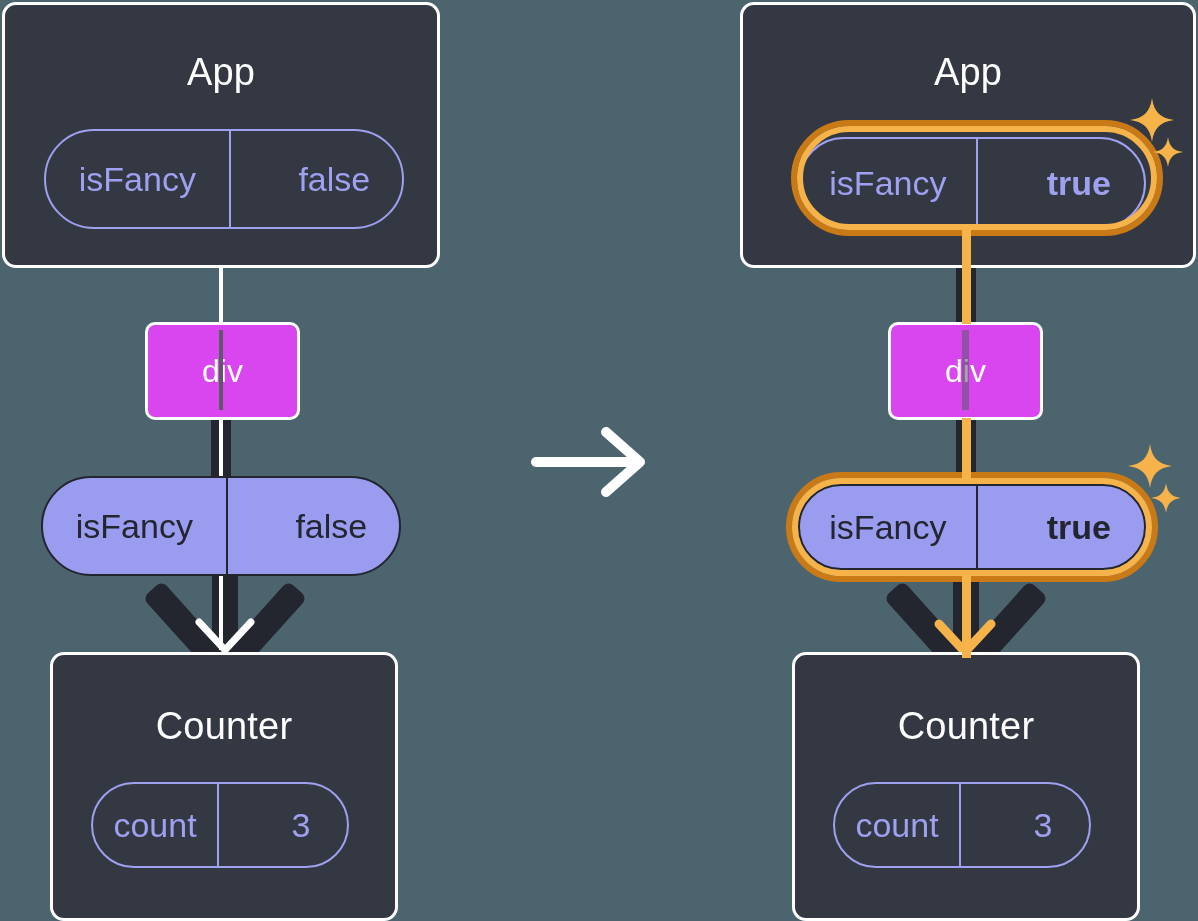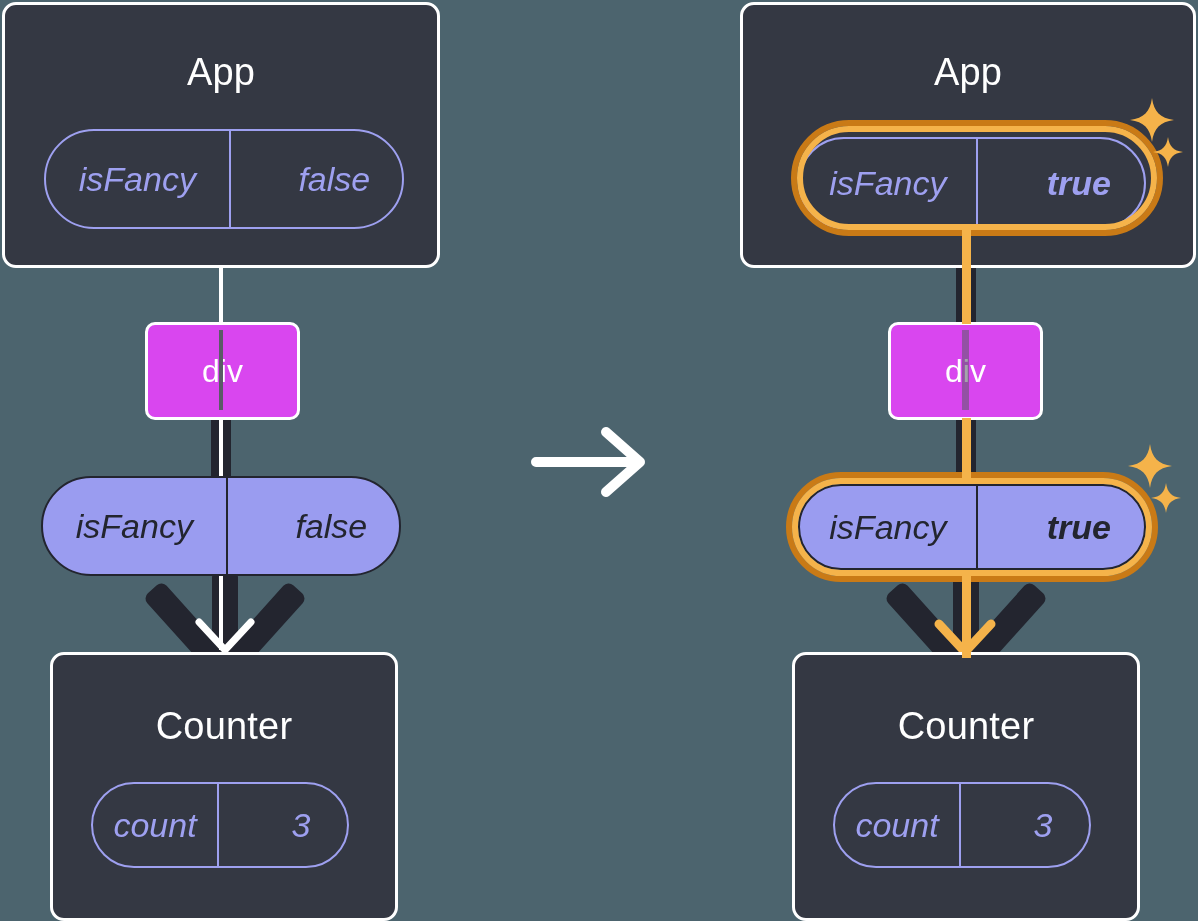--- a/index.html
+++ b/index.html
@@ -63,21 +63,20 @@
     border:2px solid #23252F;
   }
   .pill-solid .pk,.pill-solid .pv{color:#23252F;}
   .pill-solid .pv{border-left:2px solid #23252F;}
 
   .pk,.pv{
     flex:1 1 0;
     display:flex;align-items:center;justify-content:center;
     font-size:34px;
     white-space:nowrap;
-    font-style:italic;
   }
   .pk{flex:1.35 1 0;}
   .pv{flex:1 1 0;padding-left:36px;}
   .pv.bold{font-weight:bold;}
 
   
   .ring{
     position:absolute;
     border-radius:999px;
     box-sizing:border-box;

